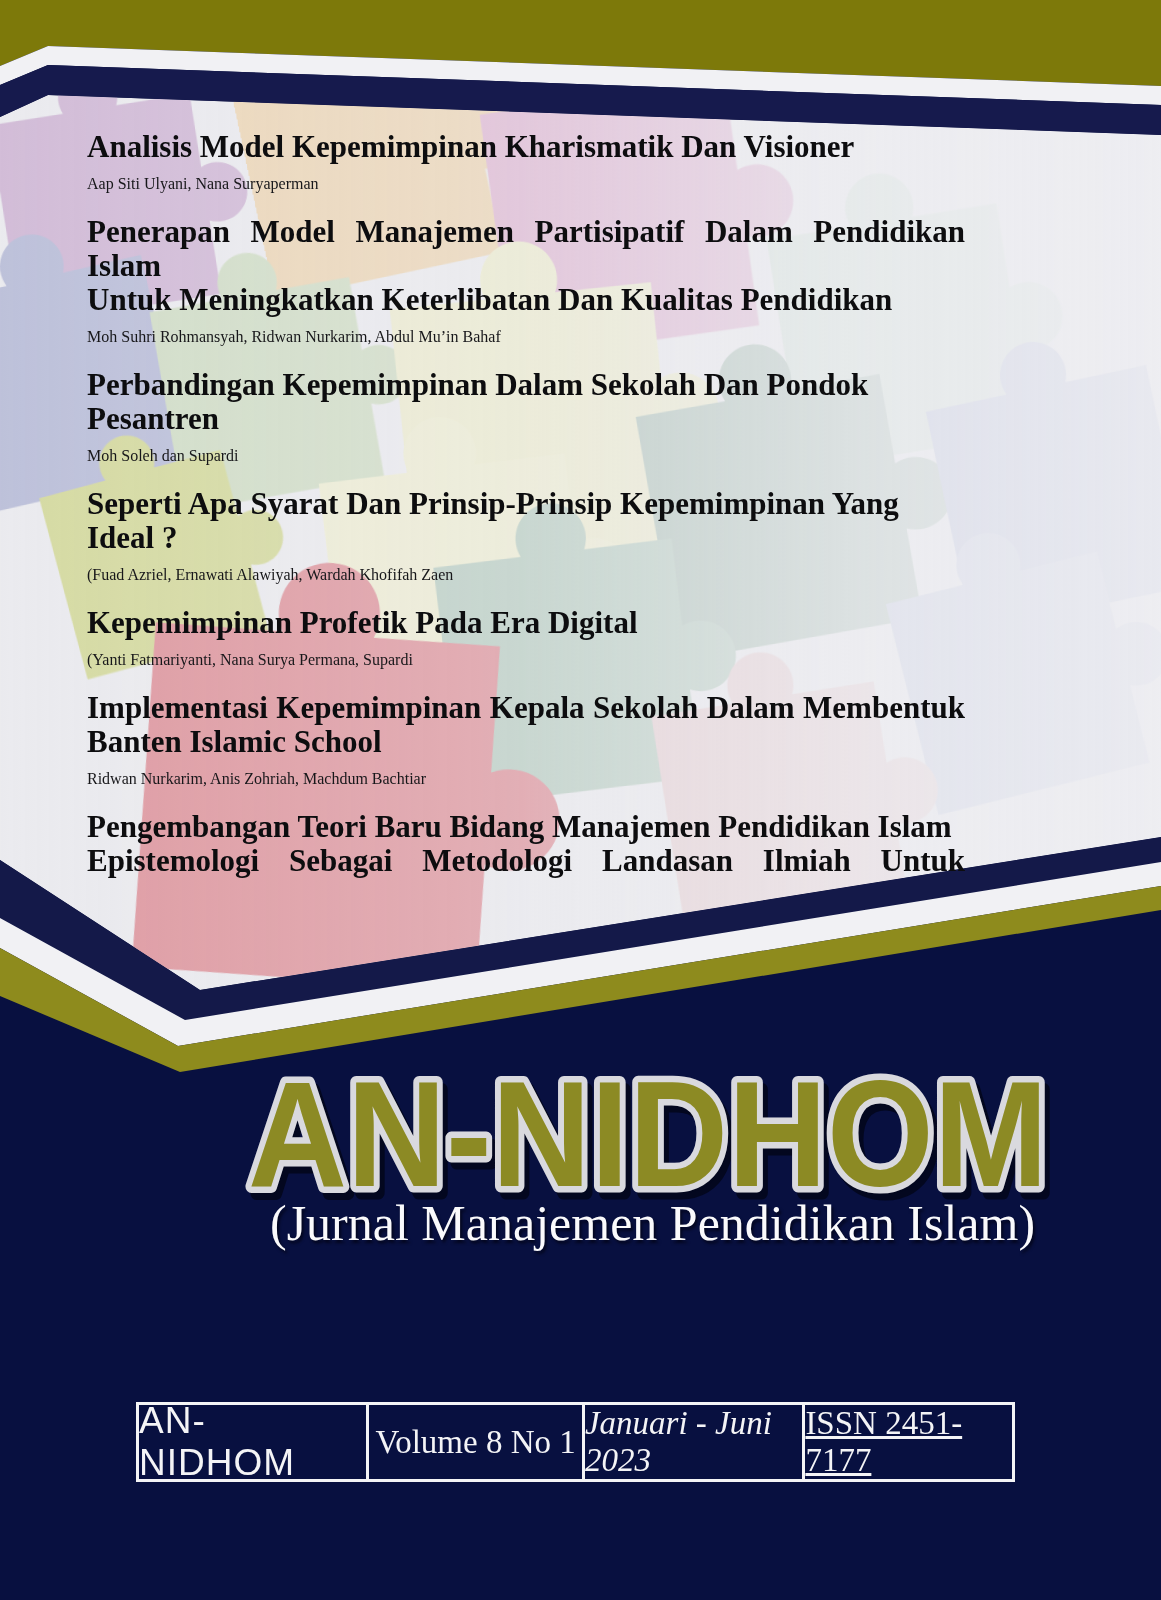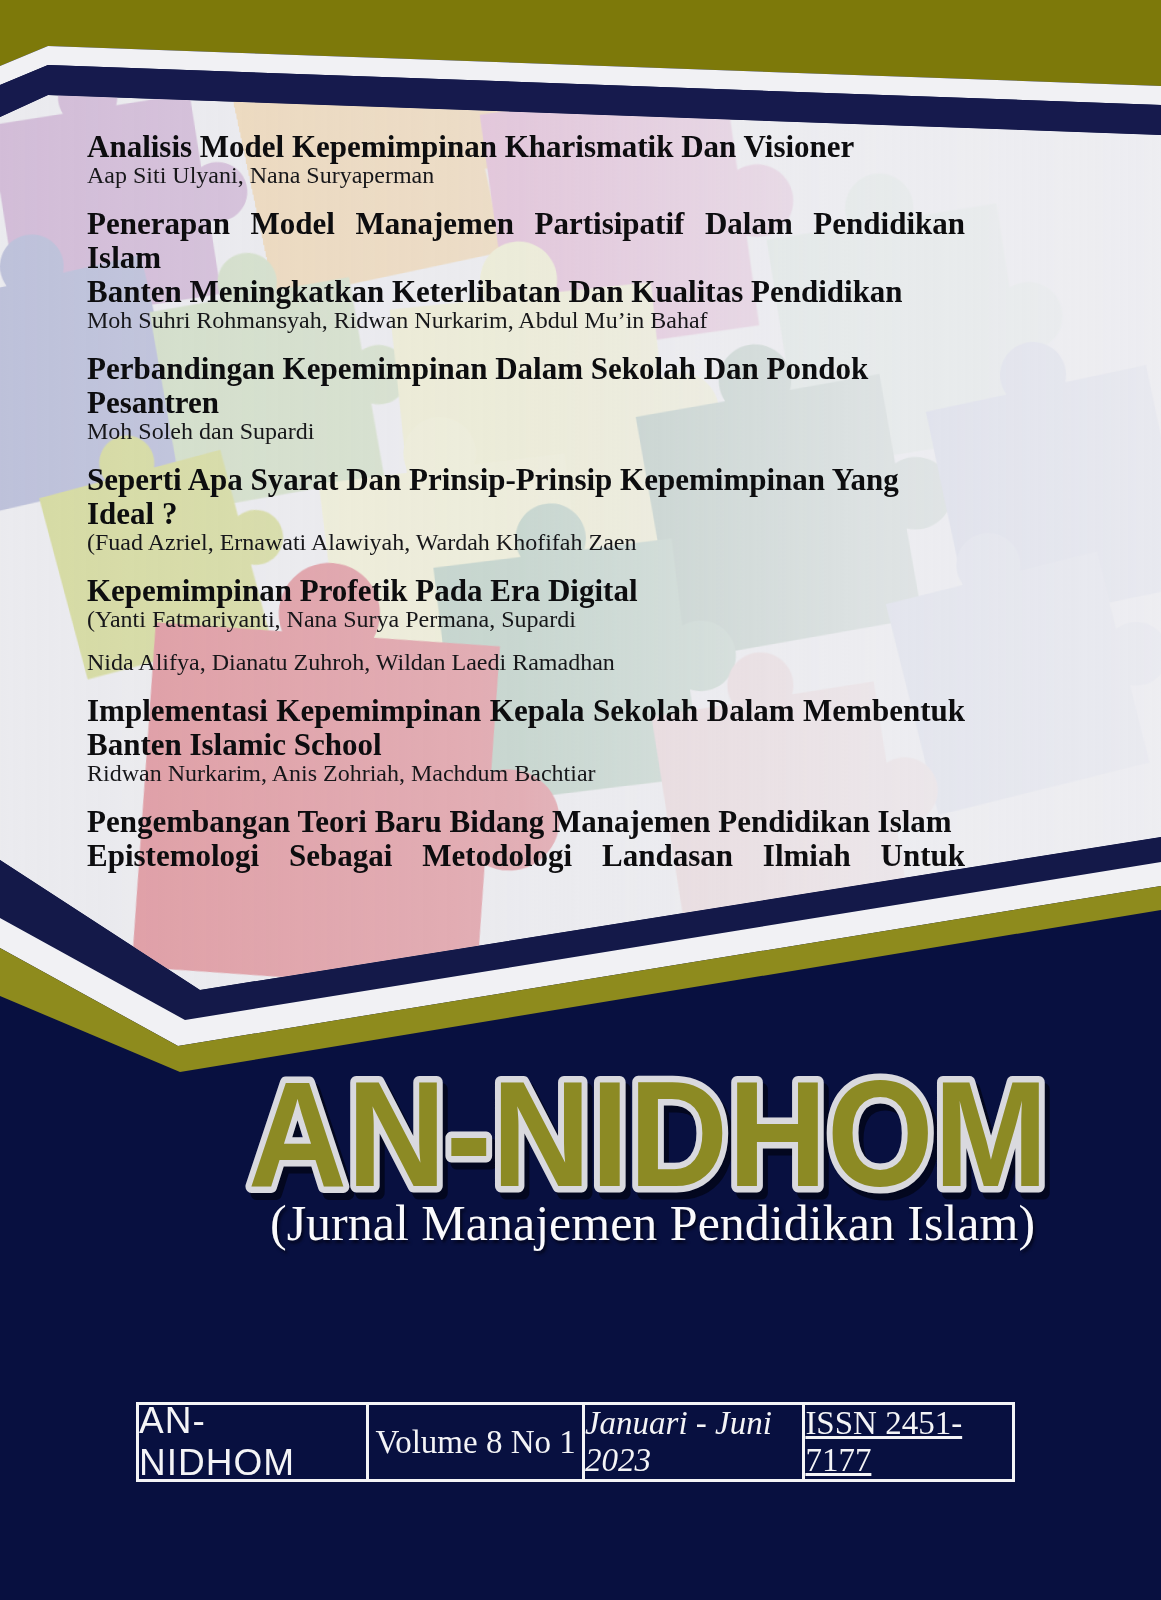--- a/index.html
+++ b/index.html
@@ -15,21 +15,21 @@
     color:#0d0d0f;
   }
   .article{margin-bottom:20px;}
   .a-title{
     font-weight:bold;font-size:31px;line-height:34px;
     letter-spacing:0px;
   }
   .t-line{white-space:normal;}
   .t-line.just{text-align:justify;text-align-last:justify;}
   .a-authors{
-    font-size:24px;line-height:23px;margin-top:0;color:#17171a;
+    font-size:16px;line-height:23px;margin-top:8px;color:#17171a;
   }
   
   .logo-svg{position:absolute;left:0;top:1040px;width:1161px;height:180px;overflow:visible;}
   .logo-subtitle{
     position:absolute;left:270px;top:1196px;width:780px;
     text-align:left;color:#fafafc;font-size:50px;line-height:54px;
     font-family:"Liberation Serif",serif;
     text-shadow:2px 3px 3px rgba(0,0,12,.65);
     white-space:nowrap;
   }
@@ -108,21 +108,21 @@
     <div class="article">
       <div class="a-title">
         <div class="t-line">Analisis Model Kepemimpinan Kharismatik Dan Visioner</div>
       </div>
       <div class="a-authors">Aap Siti Ulyani, Nana Suryaperman</div>
     </div>
 
     <div class="article">
       <div class="a-title">
         <div class="t-line just">Penerapan Model Manajemen Partisipatif Dalam Pendidikan Islam</div>
-        <div class="t-line">Banten Meningkatkan Keterlibatan Dan Kualitas Pendidikan</div>
+        <div class="t-line">Untuk Meningkatkan Keterlibatan Dan Kualitas Pendidikan</div>
       </div>
       <div class="a-authors">Moh Suhri Rohmansyah, Ridwan Nurkarim, Abdul Mu’in Bahaf</div>
     </div>
 
     <div class="article">
       <div class="a-title">
         <div class="t-line">Perbandingan Kepemimpinan Dalam Sekolah Dan Pondok Pesantren</div>
       </div>
       <div class="a-authors">Moh Soleh dan Supardi</div>
     </div>
@@ -135,21 +135,20 @@
     </div>
 
     <div class="article">
       <div class="a-title">
         <div class="t-line">Kepemimpinan Profetik Pada Era Digital</div>
       </div>
       <div class="a-authors">(Yanti Fatmariyanti, Nana Surya Permana, Supardi</div>
     </div>
 
     <div class="article">
-      <div class="a-authors">Nida Alifya, Dianatu Zuhroh, Wildan Laedi Ramadhan</div>
     </div>
 
     <div class="article">
       <div class="a-title">
         <div class="t-line just">Implementasi Kepemimpinan Kepala Sekolah Dalam Membentuk</div>
         <div class="t-line">Banten Islamic School</div>
       </div>
       <div class="a-authors">Ridwan Nurkarim, Anis Zohriah, Machdum Bachtiar</div>
     </div>
 

